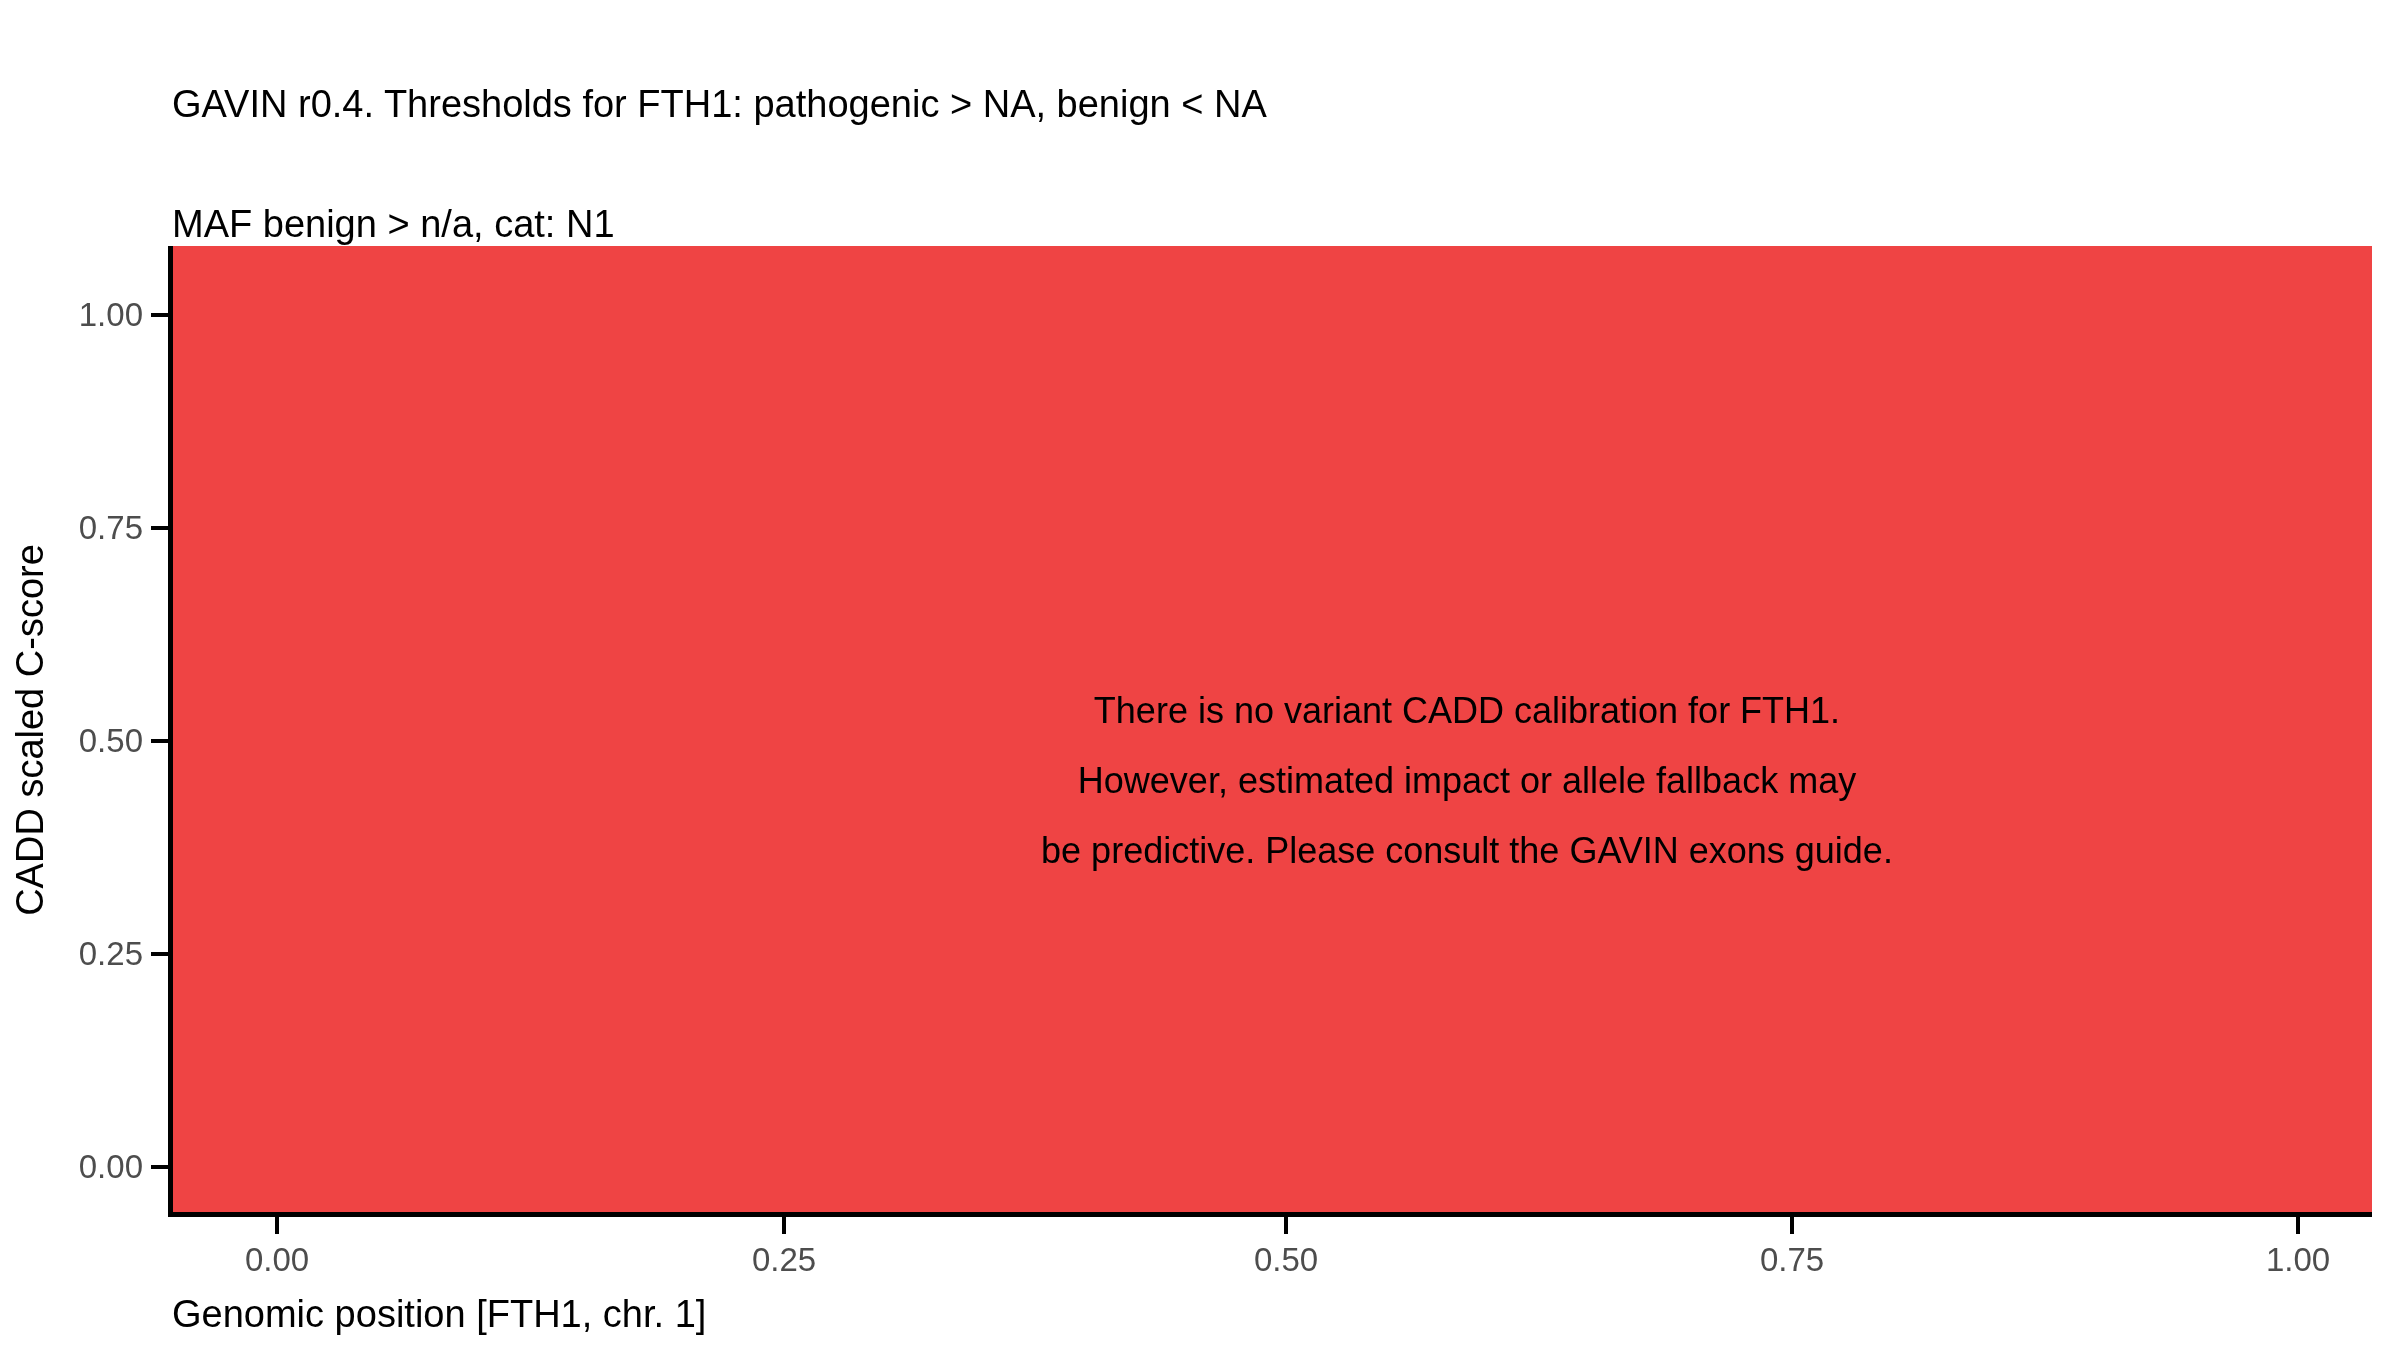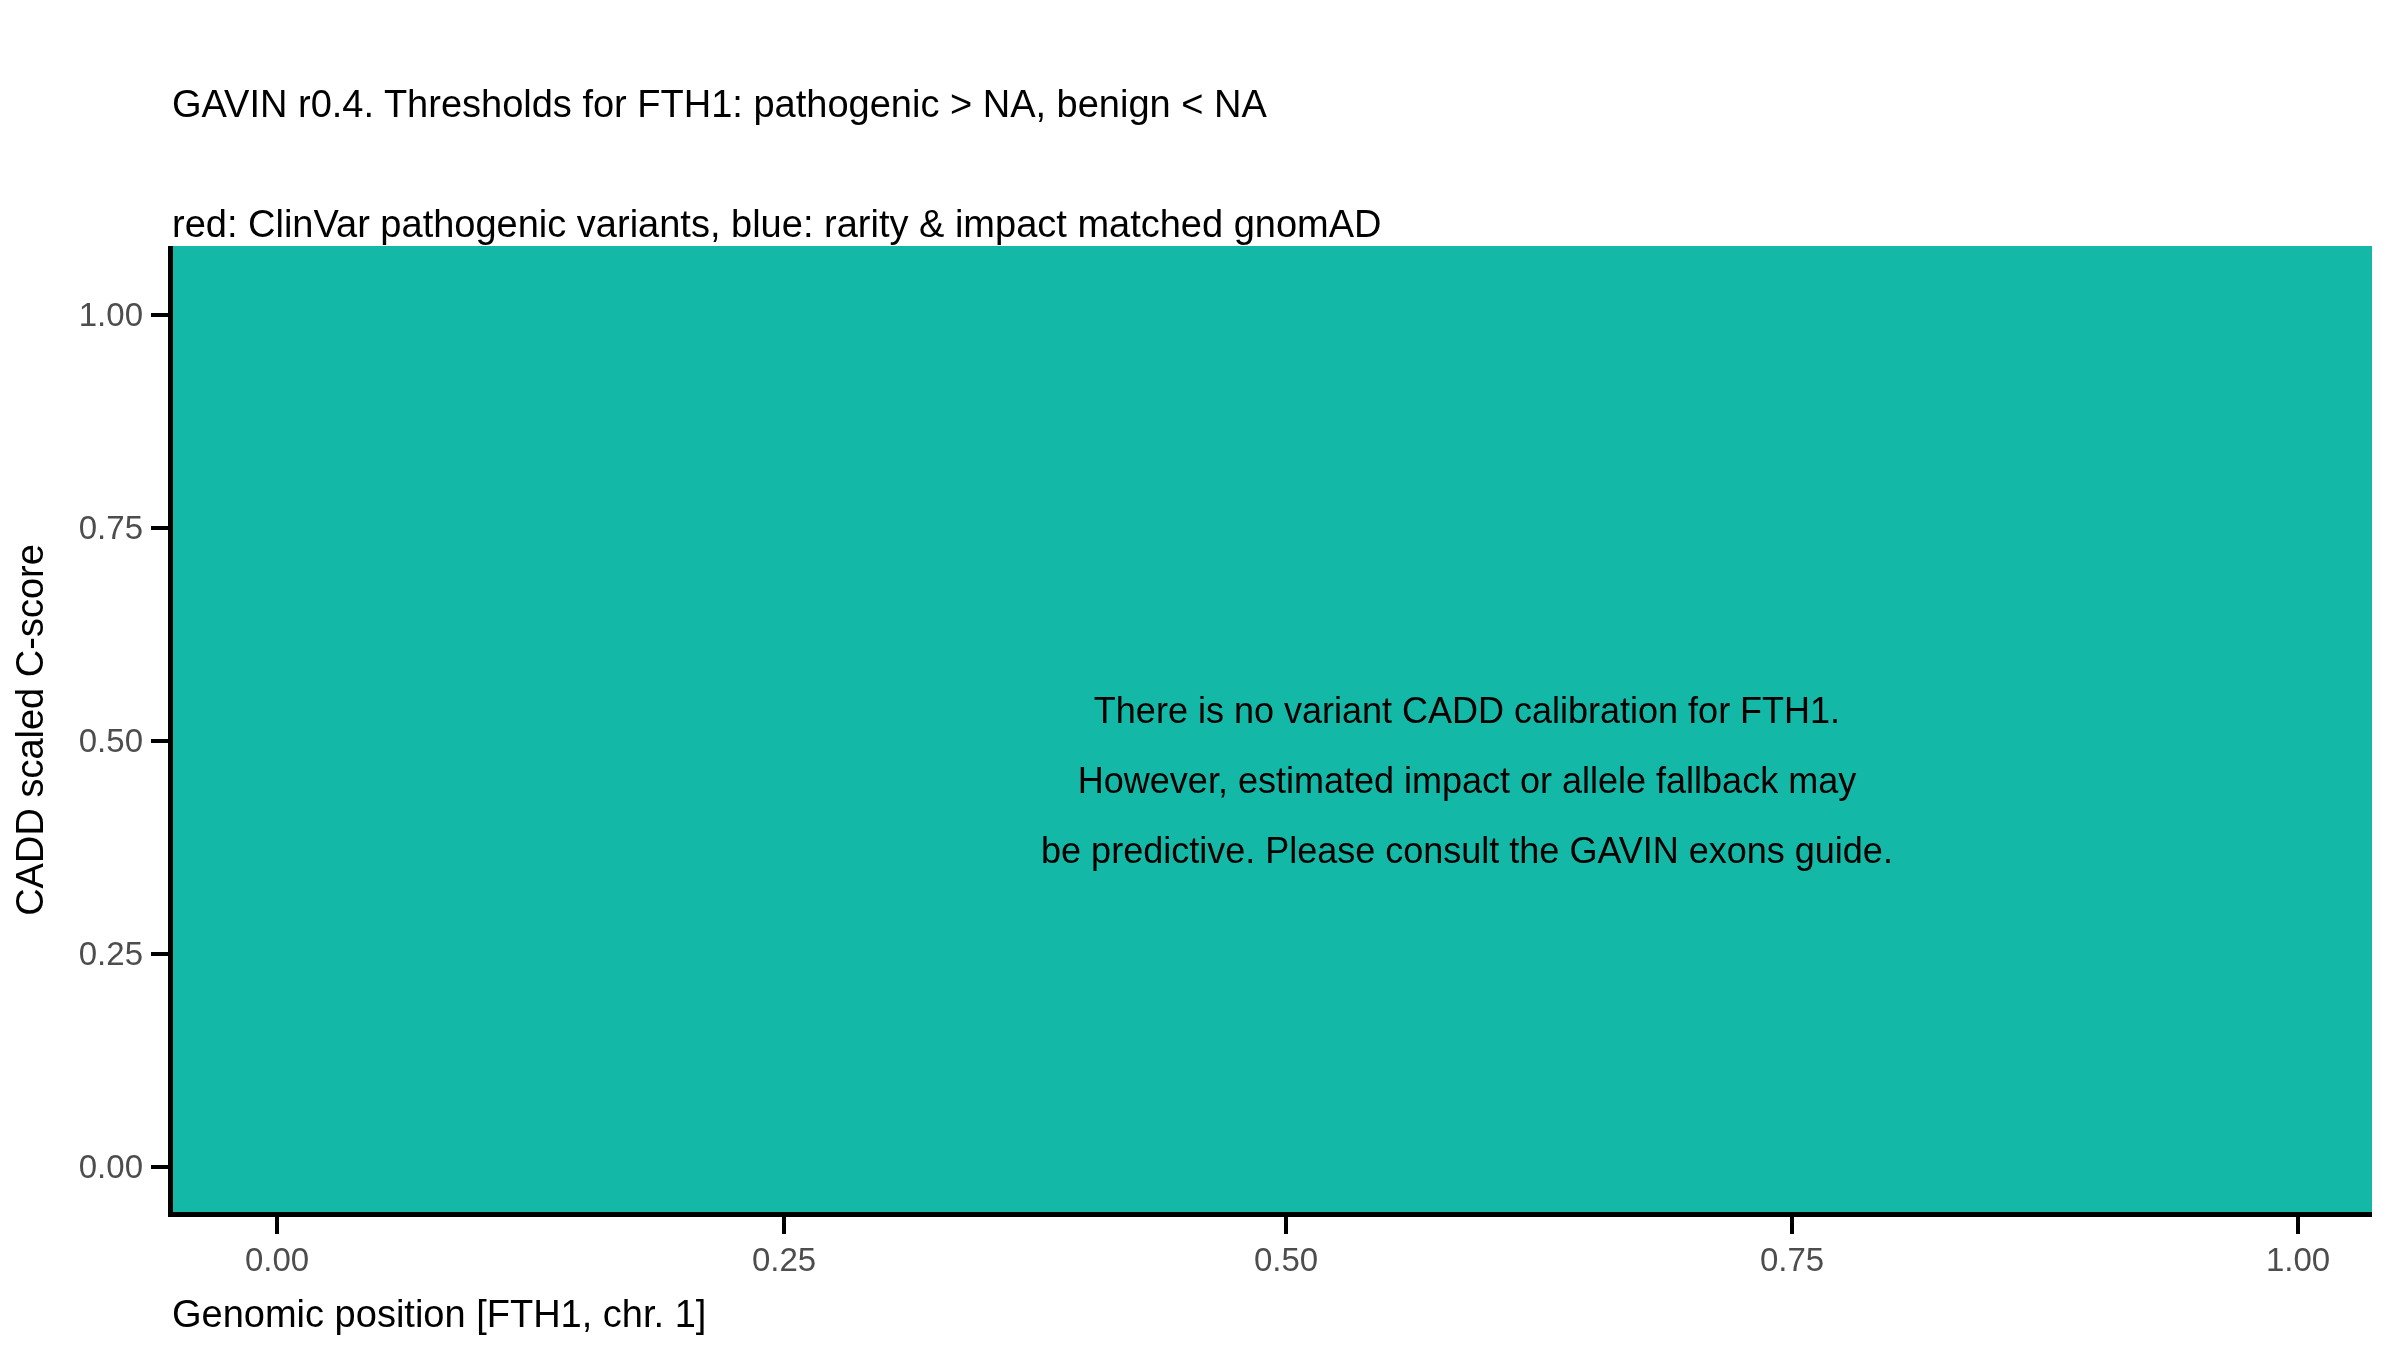--- a/index.html
+++ b/index.html
@@ -37,21 +37,21 @@
     height: 40px;
   }
 
   
   #panel {
     position: absolute;
     left: 172px;
     top: 246px;
     width: 2200px;
     height: 967px;
-    background: #14b8a6;
+    background: #ef4444;
   }
 
   
   #axis-line-y {
     position: absolute;
     left: 168px;
     top: 246px;
     width: 5px;
     height: 971px;
     background: #000000;
@@ -149,20 +149,21 @@
     white-space: pre;
   }
 </style>
 </head>
 <body>
 
 <div id="figure">
 
   <div id="plot-title">
     <span class="title-line">GAVIN r0.4. Thresholds for FTH1: pathogenic &gt; NA, benign &lt; NA</span>
+    <span class="title-line">MAF benign &gt; n/a, cat: N1</span>
     <span class="title-line">red: ClinVar pathogenic variants, blue: rarity &amp; impact matched gnomAD</span>
     <span class="title-line">variants, green: RefSeq exons, grey: genome-wide fallback threshold</span>
   </div>
 
   <div id="panel">
     <div id="panel-annotation">
       <span class="annot-line">There is no variant CADD calibration for FTH1.</span>
       <span class="annot-line">However, estimated impact or allele fallback may</span>
       <span class="annot-line">be predictive. Please consult the GAVIN exons guide.</span>
     </div>

